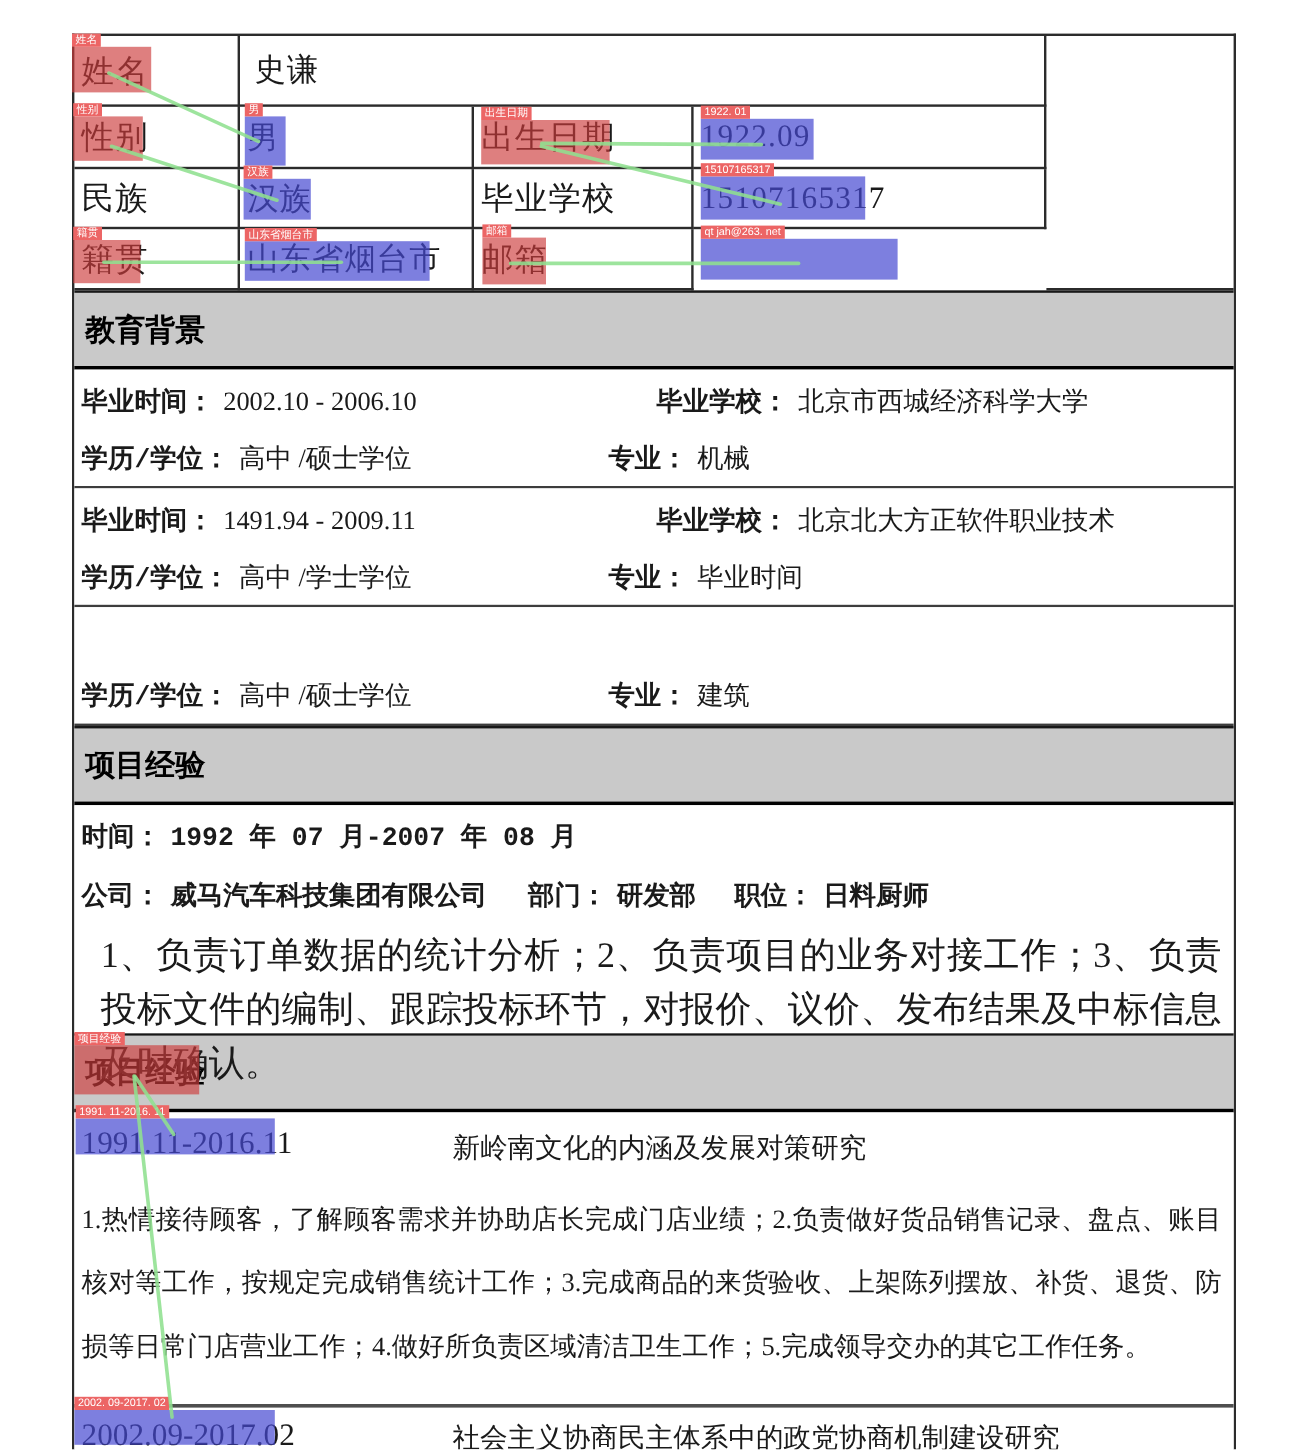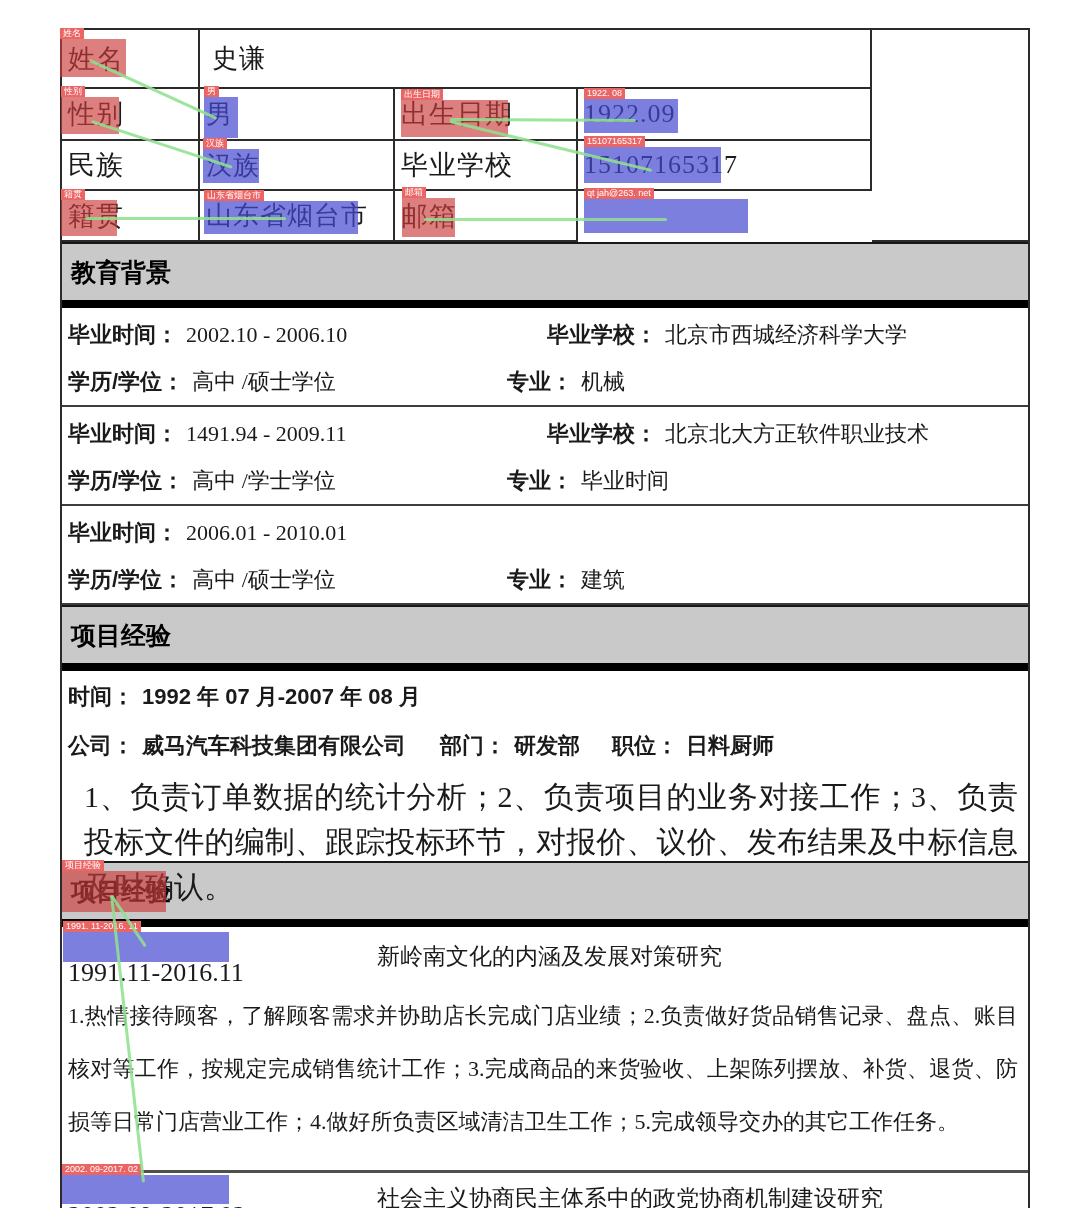--- a/index.html
+++ b/index.html
@@ -10,35 +10,35 @@
   
   .ptable{display:grid;grid-template-columns:138px 195px 183px 294px 156px;
           grid-template-rows:59px 52px 50px 51px;}
   .pc{box-sizing:border-box;border-right:2px solid #2b2b2b;border-bottom:2px solid #2b2b2b;
       display:flex;align-items:center;padding-left:6px;font-size:27px;letter-spacing:1px;}
   .pc.val{font-size:26px;}
   .pc.name{grid-column:2/5;padding-left:12px;}
   .pc.photo{grid-column:5;grid-row:1/5;border-right:none;}
   
   .sec-header{box-sizing:border-box;height:66px;background:#c9c9c9;border-top:2px solid #181818;
-      border-bottom:8px solid #000000;display:flex;align-items:center;padding-left:9px;
+      border-bottom:3px solid #000000;display:flex;align-items:center;padding-left:9px;
       font-family:"Liberation Sans","DejaVu Sans",sans-serif;font-weight:bold;font-size:25px;color:#000;}
   
   .edu-entry{position:relative;height:97px;border-bottom:2px solid #3d3d3d;background:#fff;}
   .edu-entry:last-child{border-bottom:none;}
   .fline{position:absolute;white-space:nowrap;font-size:22px;}
-  .blab{font-weight:bold;font-family:Liberation Sans, sans-serif;}
+  .blab{font-weight:bold;font-family:Liberation Mono, monospace;}
   .bval{margin-left:8px;}
   
   .work-body{position:relative;height:190px;background:#fff;}
   .desc{position:absolute;left:22px;right:10px;font-size:30px;line-height:45px;text-align:justify;}
   
   .proj-area{position:relative;background:#fff;}
   .p-row{position:relative;height:53px;}
-  .p-date{position:absolute;left:6px;top:11px;font-size:26px;white-space:nowrap;margin-top:20px;}
+  .p-date{position:absolute;left:6px;top:11px;font-size:26px;white-space:nowrap;}
   .p-title{position:absolute;left:315px;top:14px;font-size:23px;white-space:nowrap;}
   .p-desc{position:relative;padding:9px 10px 0 6px;font-size:22px;line-height:53px;text-align:justify;}
   .p-spacer{height:22px;}
   .p-divider{height:0;border-top:3px solid #4f4f4f;}
   .p-row2{position:relative;height:39px;}
   .p-row2 .p-date{top:8px;}
   .p-row2 .p-title{top:10px;}
   
   .overlay{position:absolute;left:0;top:0;width:1080px;height:1208px;pointer-events:none;z-index:5;}
   .ann-box{position:absolute;box-sizing:border-box;}
@@ -130,23 +130,20 @@
       </div>
       <div class="fline" style="left:485px;top:12px">
         <span class="blab">毕业学校：</span><span class="bval">北京北大方正软件职业技术</span>
       </div>
       <div class="fline" style="left:445px;top:59px">
         <span class="blab">专业：</span><span class="bval">毕业时间</span>
       </div>
     </div>
 
     <div class="edu-entry">
-      <div class="fline" style="left:6px;top:12px">
-        <span class="blab">毕业时间：</span><span class="bval">2006.01 - 2010.01</span>
-      </div>
       <div class="fline" style="left:6px;top:59px">
         <span class="blab">学历/学位：</span><span class="bval">高中 /硕士学位</span>
       </div>
       <div class="fline" style="left:445px;top:59px">
         <span class="blab">专业：</span><span class="bval">建筑</span>
       </div>
     </div>
 
     <div class="sec-header">
       <span>项目经验</span>
@@ -204,21 +201,21 @@
       <div class="ann-box ann-red" style="left: 402px; top: 198px; width: 53px; height: 39px;">
         <span class="ann-tag">邮箱</span>
       </div>
       <div class="ann-box ann-red" style="left: 62px; top: 871px; width: 104px; height: 41px;">
         <span class="ann-tag">项目经验</span>
       </div>
       <div class="ann-box ann-blue" style="left: 204px; top: 97px; width: 34px; height: 41px;">
         <span class="ann-tag">男</span>
       </div>
       <div class="ann-box ann-blue" style="left: 584px; top: 99px; width: 94px; height: 34px;">
-        <span class="ann-tag">1922. 08</span>
+        <span class="ann-tag">1922. 01</span>
       </div>
       <div class="ann-box ann-blue" style="left: 203px; top: 149px; width: 56px; height: 34px;">
         <span class="ann-tag">汉族</span>
       </div>
       <div class="ann-box ann-blue" style="left: 584px; top: 147px; width: 137px; height: 36px;">
         <span class="ann-tag">15107165317</span>
       </div>
       <div class="ann-box ann-blue" style="left: 204px; top: 201px; width: 154px; height: 33px;">
         <span class="ann-tag">山东省烟台市</span>
       </div>

